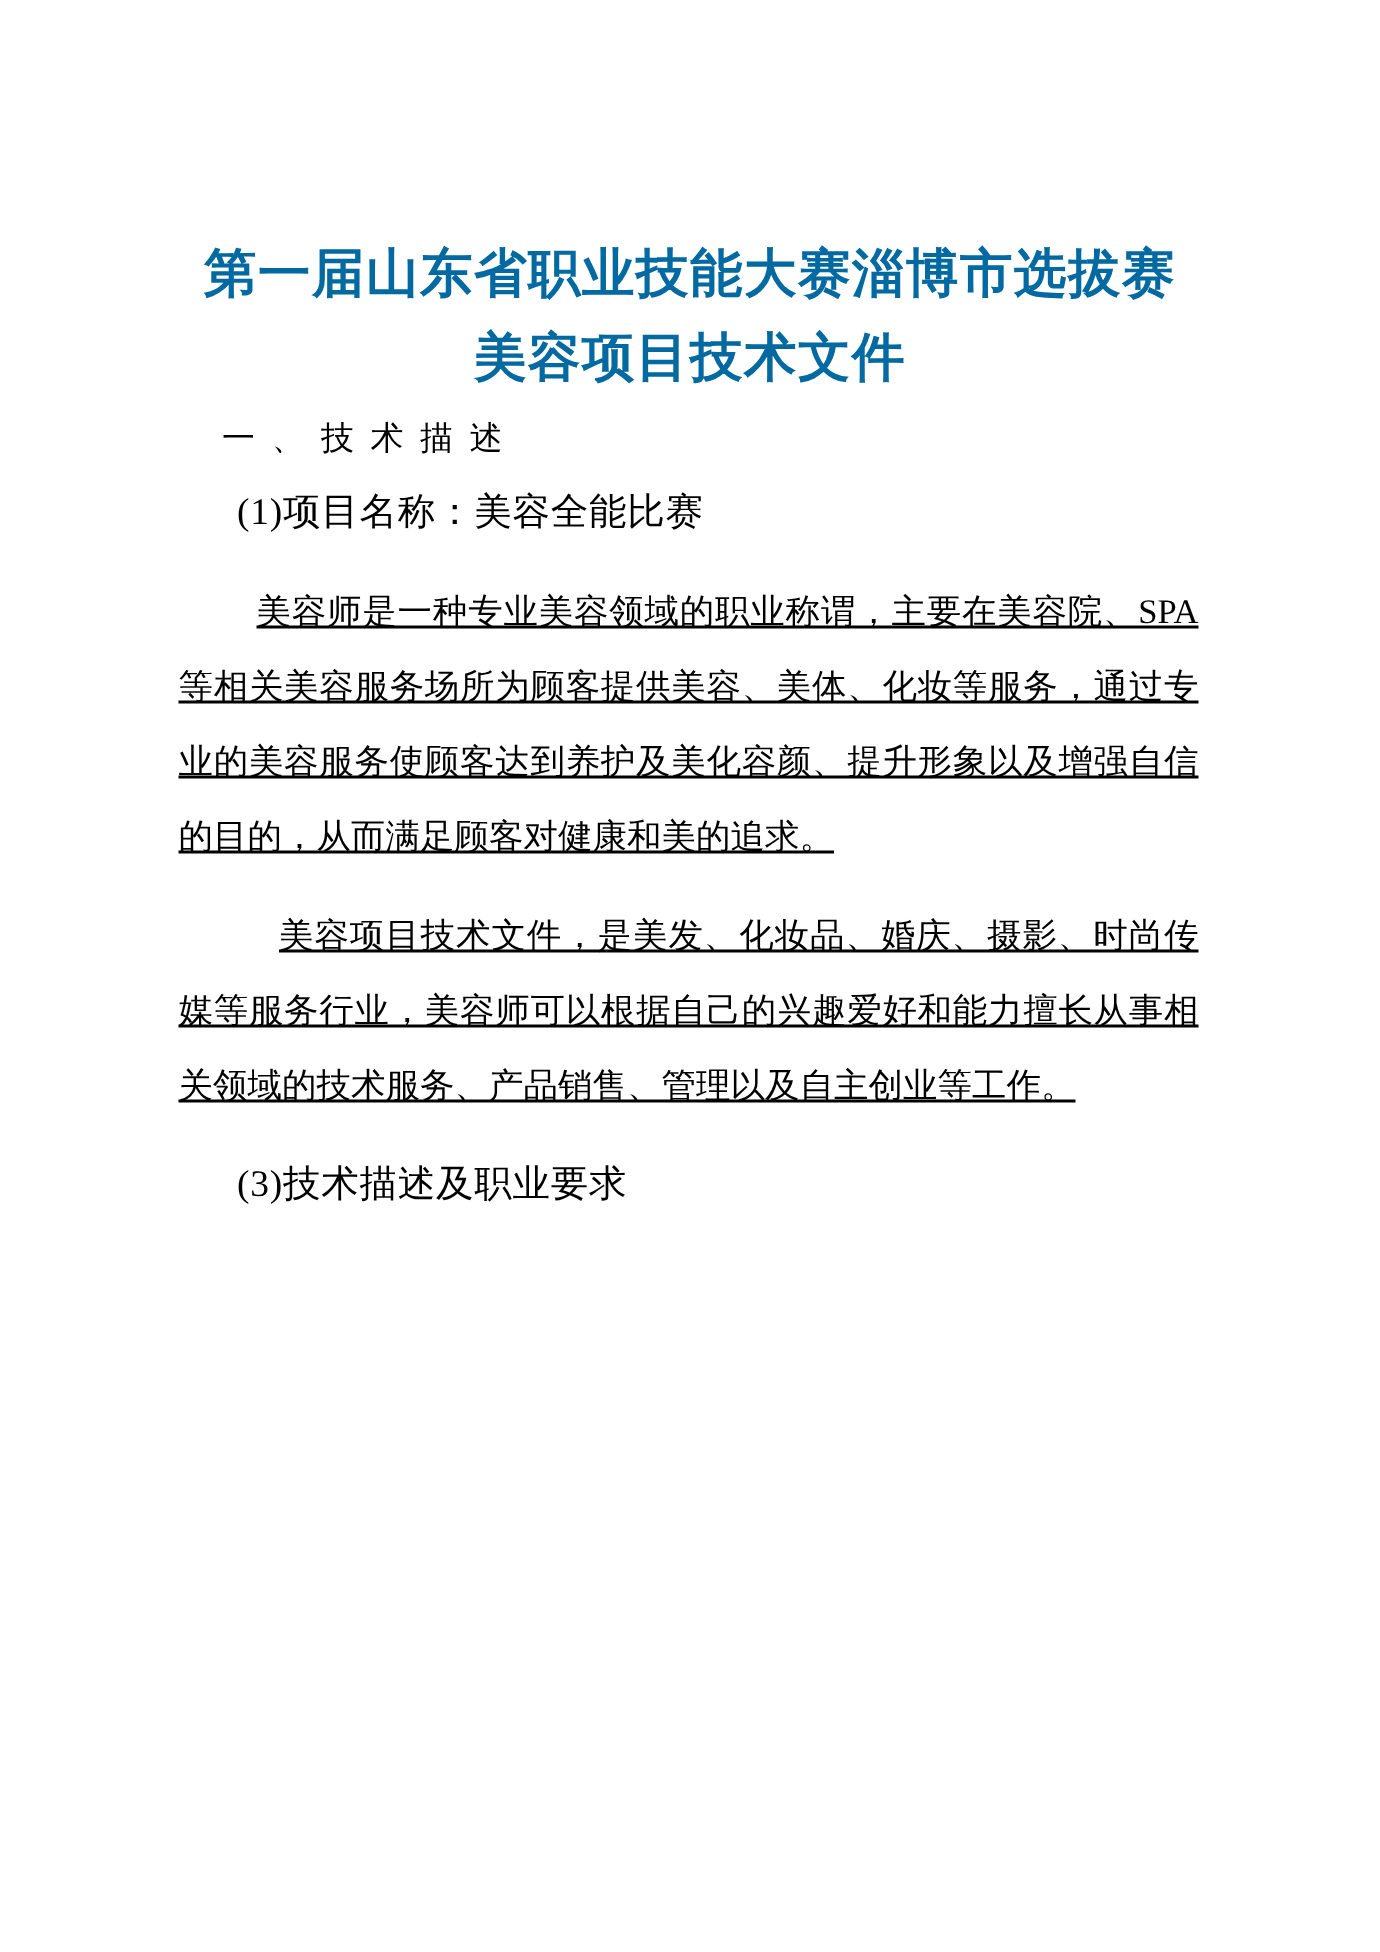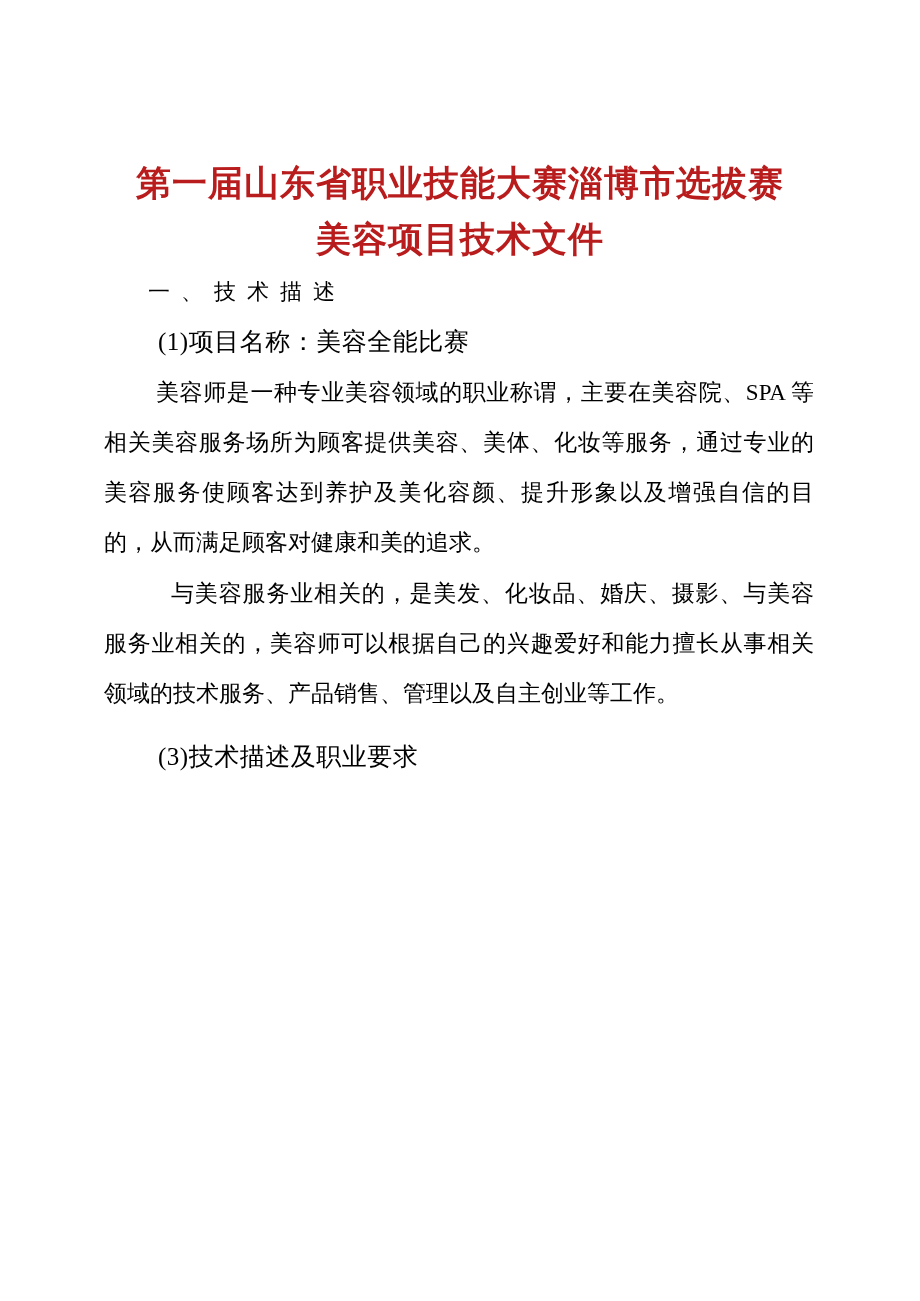--- a/index.html
+++ b/index.html
@@ -22,21 +22,21 @@
   }
   .title {
     margin: 155px 0 0 0;
     padding: 0;
     text-align: center;
     font-family: "Liberation Sans", "DejaVu Sans", sans-serif;
     font-weight: bold;
     font-size: 35px;
     line-height: 56px;
     letter-spacing: 1px;
-    color: #b91c1c;
+    color: #0369a1;
   }
   .title-line {
     display: block;
   }
   .content {
     padding: 0 105px 0 103px;
   }
   .section-heading {
     margin: 0;
     padding: 0;
@@ -53,27 +53,28 @@
     font-size: 25px;
     line-height: 50px;
     letter-spacing: 0.5px;
     text-indent: 55px;
     white-space: nowrap;
   }
   .item-heading.item3 {
     margin-top: 13px;
   }
   .body-para {
-    margin: 1px;
+    margin: 16px;
     padding: 0;
     font-size: 23px;
     line-height: 50px;
     text-align: justify;
     text-justify: inter-ideograph;
     text-indent: 52px;
+    text-decoration: underline;
   }
   .body-para.indent-deep {
     text-indent: 67px;
   }
   .body-para.justify-last {
     text-align-last: justify;
   }
 </style>
 </head>
 <body>
@@ -86,18 +87,18 @@
 
   <div class="content">
     <h2 class="section-heading">一、技术描述</h2>
 
     <p class="item-heading">(1)项目名称：美容全能比赛</p>
 
 
     <p class="body-para">美容师是一种专业美容领域的职业称谓，主要在美容院、SPA 等相关美容服务场所为顾客提供美容、美体、化妆等服务，通过专业的美容服务使顾客达到养护及美化容颜、提升形象以及增强自信的目的，从而满足顾客对健康和美的追求。</p>
 
 
-    <p class="body-para indent-deep">与美容服务业相关的，是美发、化妆品、婚庆、摄影、与美容服务业相关的，美容师可以根据自己的兴趣爱好和能力擅长从事相关领域的技术服务、产品销售、管理以及自主创业等工作。</p>
+    <p class="body-para indent-deep">美容项目技术文件，是美发、化妆品、婚庆、摄影、时尚传媒等服务行业，美容师可以根据自己的兴趣爱好和能力擅长从事相关领域的技术服务、产品销售、管理以及自主创业等工作。</p>
 
     <p class="item-heading item3">(3)技术描述及职业要求</p>
 
   </div>
 </div>
 
 </body></html>

